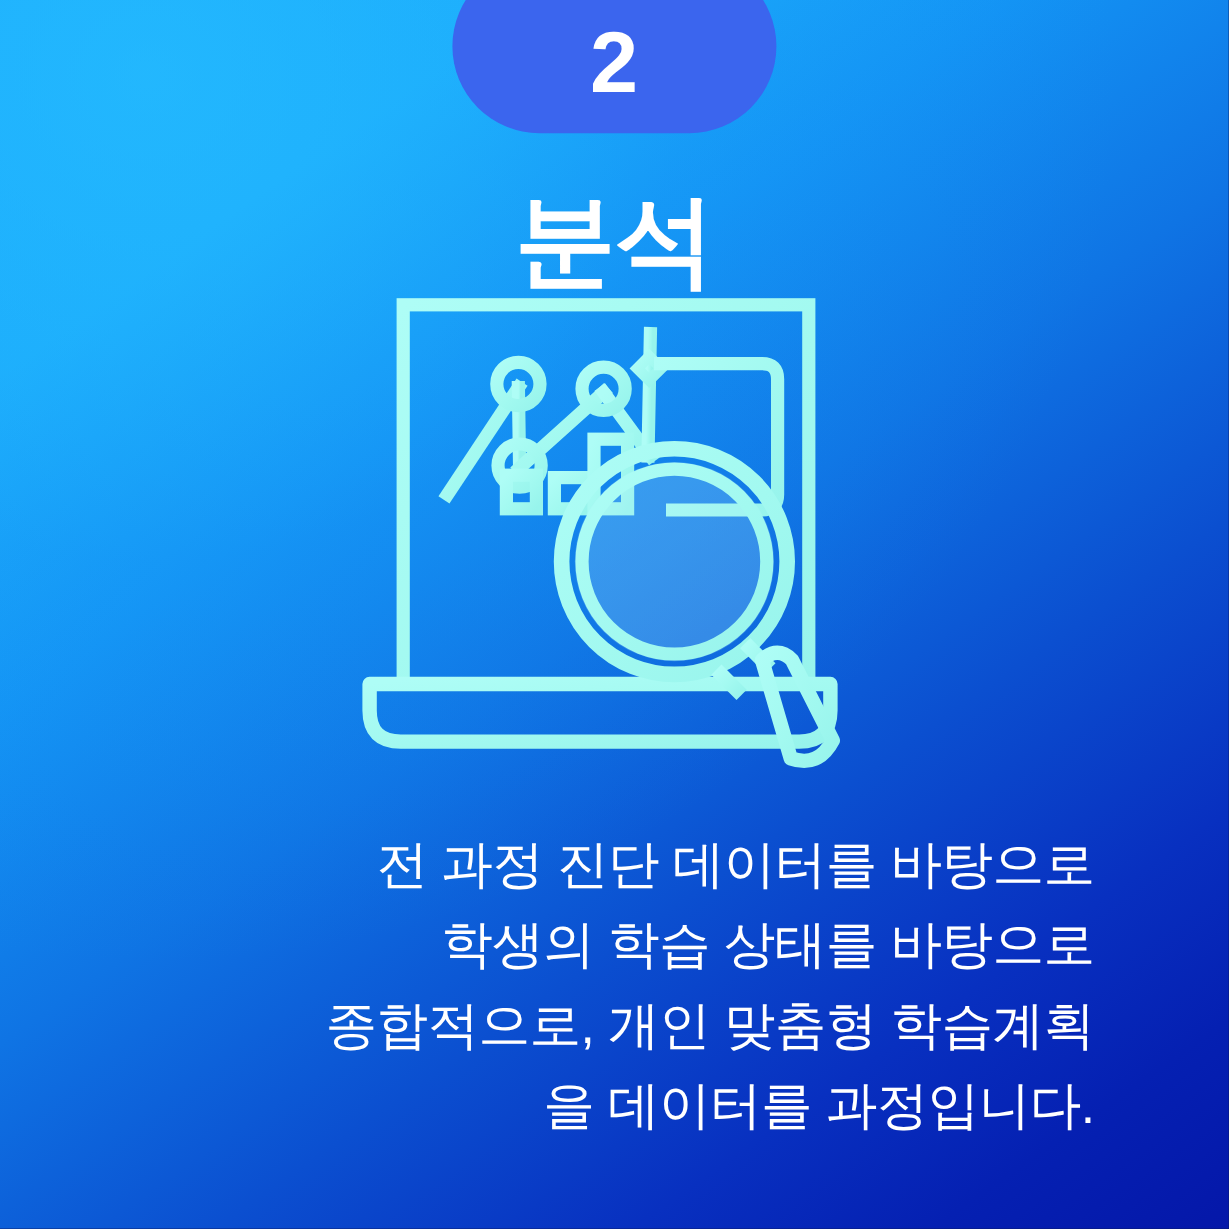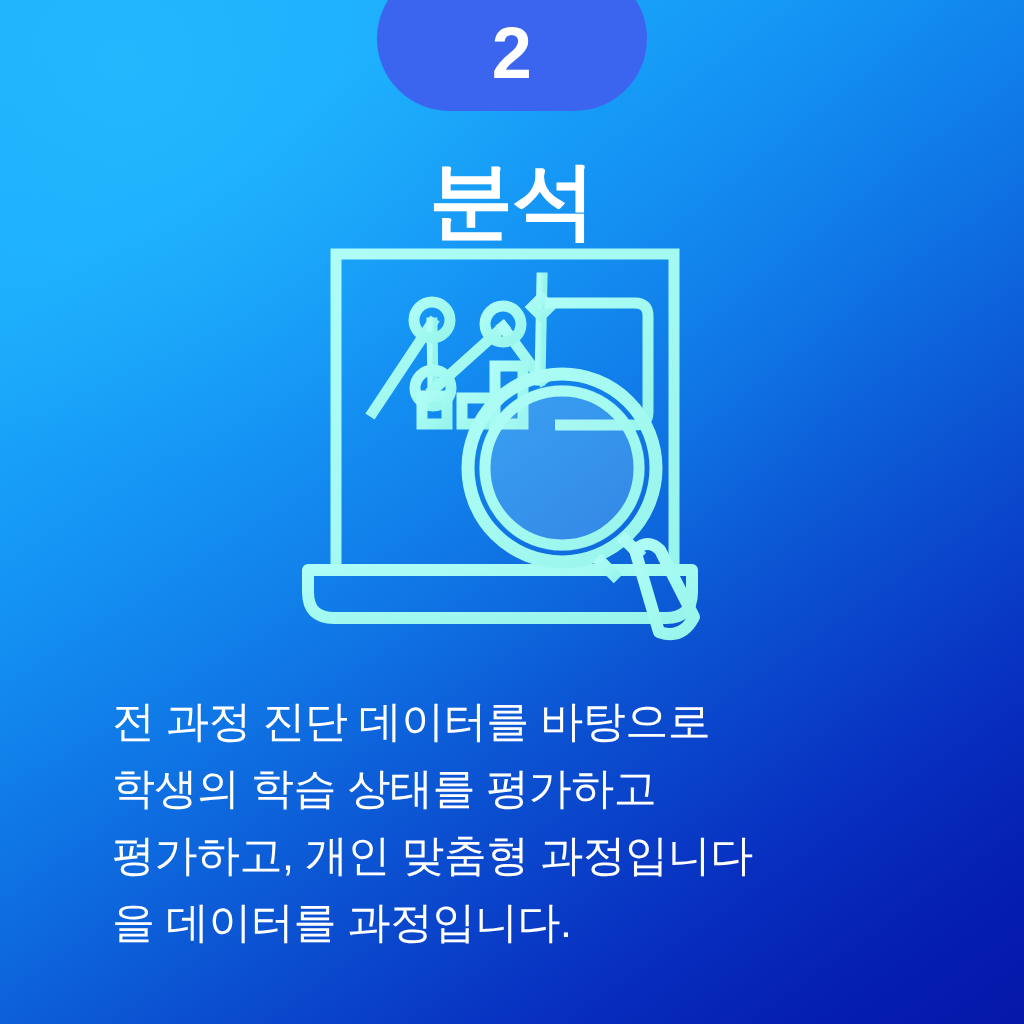--- a/index.html
+++ b/index.html
@@ -84,21 +84,21 @@
     z-index: 3;
   }
   .icon-wrap svg { display: block; }
 
   
   .body-copy {
     position: absolute;
     left: 112px;
     top: 688px;
     width: 800px;
-    text-align: left;
+    text-align: right;
     color: #ffffff;
     font-size: 43px;
     line-height: 67px;
     font-weight: normal;
     z-index: 4;
     letter-spacing: -0.5px;
   }
   .body-copy .ln { display: block; white-space: pre; }
 </style>
 </head>
@@ -188,18 +188,18 @@
           <path d="M331 296 L352 317"></path>
           <path d="M307 318 L328 339"></path>
           <path d="M345 310 Q358 298 370 310 L404 377 Q392 400 369 392 Z" stroke-linejoin="round"></path>
         </g>
       </g>
     </svg>
   </div>
 
   <div class="body-copy">
     <span class="ln">전 과정 진단 데이터를 바탕으로</span>
-    <span class="ln">학생의 학습 상태를 평가하고</span>
-    <span class="ln">평가하고, 개인 맞춤형 과정입니다</span>
+    <span class="ln">학생의 학습 상태를 바탕으로</span>
+    <span class="ln">종합적으로, 개인 맞춤형 학습계획</span>
     <span class="ln">을 데이터를 과정입니다.</span>
   </div>
 
 </div>
 
 </body></html>

